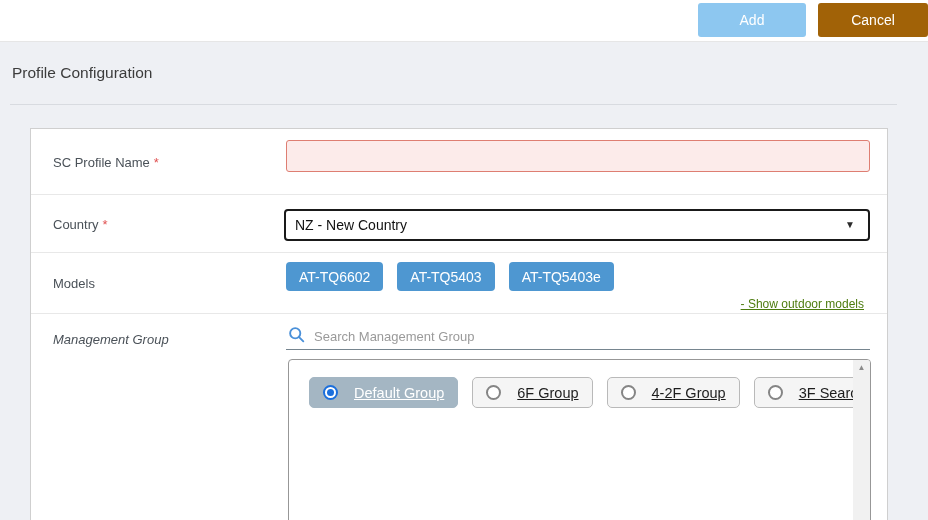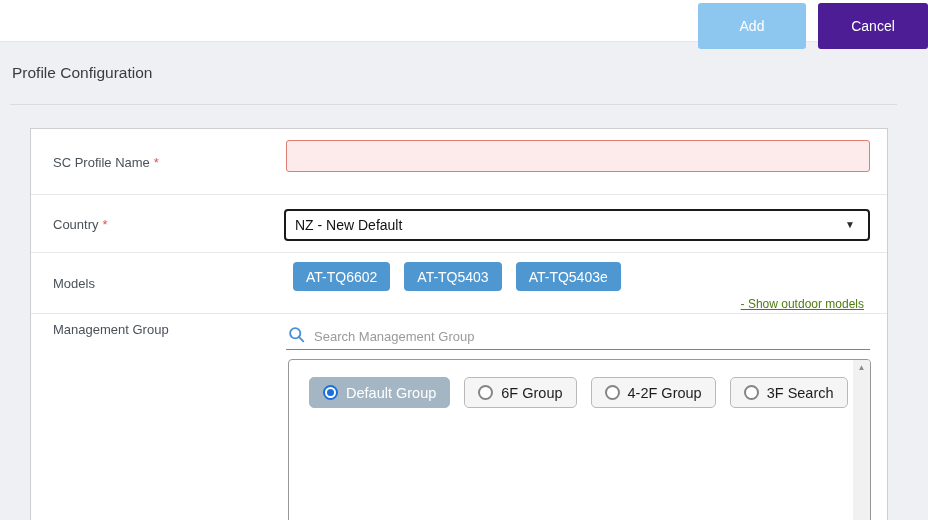--- a/index.html
+++ b/index.html
@@ -10,25 +10,25 @@
     font-family:"Liberation Sans", sans-serif;
     color:#3b3b3b;
   }
 
   
   .topbar {
     position:absolute; top:0; left:0; width:928px; height:42px;
     background:#ffffff; border-bottom:1px solid #e6e6e6;
   }
   .btn {
-    position:absolute; top:3px; height:46px; border:none; border-radius:3px;
+    position:absolute; top:3px; height:34px; border:none; border-radius:3px;
     color:#ffffff; font-size:14px; font-family:inherit; cursor:pointer;
   }
   .btn-add    { right:122px; width:108px; background:#8dc7f0; }
-  .btn-cancel { right:0;     width:110px; background:#4c1d95; }
+  .btn-cancel { right:0;     width:110px; background:#a16207; }
 
   
   .page-title {
     position:absolute; left:12px; top:64px;
     font-size:15.5px; color:#3c3c3c;
   }
   .title-divider {
     position:absolute; left:10px; top:104px; width:887px; height:1px;
     background:#d8dbe0;
   }
@@ -40,21 +40,21 @@
   }
   .row { position:relative; border-bottom:1px solid #e8e8e8; }
   .row1 { height:66px; }
   .row2 { height:58px; }
   .row3 { height:61px; }
   .row4 { height:228px; border-bottom:none; }
   .row-label {
     position:absolute; left:22px; top:50%; transform:translateY(-50%);
     font-size:13px; color:#4a5158; white-space:nowrap;
   }
-  .row4 .row-label { top:8px; transform:none; }
+  .row4 .row-label { top:18px; transform:none;font-style:italic; }
   .req { color:#e05252; margin-left:4px; }
 
   
   .err-input {
     position:absolute; left:255px; top:11px; width:584px; height:32px;
     background:#fcebea; border:1px solid #de7e72; border-radius:3px;
     font-family:inherit; font-size:13px; padding:0 8px; outline:none;
   }
 
   
@@ -64,21 +64,21 @@
     font-size:14px; color:#111; line-height:28px; padding-left:9px;
     cursor:pointer;
   }
   .dd-arrow {
     position:absolute; right:13px; top:0; font-size:10px; color:#2b2b2b;
     line-height:28px;
   }
 
   
   .models-wrap {
-    position:absolute; left:262px; top:9px; display:flex; gap:14px;justify-content:center;
+    position:absolute; left:255px; top:9px; display:flex; gap:14px;justify-content:center;
   }
   .model-btn {
     height:29px; padding:0 13px; background:#4e97d1; color:#fff;
     border:none; border-radius:4px; font-size:14px; font-family:inherit;
     cursor:pointer; white-space:nowrap;
   }
   .outdoor-link {
     position:absolute; right:23px; top:44px;
     font-size:12px; color:#4d7c0f; text-decoration:underline; cursor:pointer;
   }
@@ -106,23 +106,23 @@
     background:#f1f1f1;
   }
   .scroll-up { 
     position:absolute; top:3px; left:0; width:17px; text-align:center;
     font-size:8px; color:#8a8a8a; cursor:pointer;
   }
   .pills {
     position:absolute; left:20px; top:17px; display:flex; gap:14px;
   }
   .pill {
-    height:31px; display:flex; align-items:center; gap:8px; padding:0 13px;
+    height:31px; display:flex; align-items:center; gap:16px; padding:0 13px;
     border-radius:5px; font-size:14.5px; cursor:pointer; white-space:nowrap;
-    background:#f5f5f5; border:1px solid #b9b9b9; color:#1d1d1d;
+    background:#f5f5f5; border:1px solid #b9b9b9; color:#1d1d1d;text-decoration:underline;
   }
   .pill.selected {
     background:#a4b6c3; border-color:#a4b6c3; color:#ffffff;
   }
   .radio {
     width:15px; height:15px; border-radius:50%; background:#fff;
     border:2px solid #858585; flex:none;
     display:flex; align-items:center; justify-content:center;
   }
   .pill.selected .radio { border-color:#1b6fdc; }
@@ -147,21 +147,21 @@
       <span>SC Profile Name</span><span class="req">*</span>
     </div>
     <input class="err-input" type="text" value="" style="">
   </div>
 
   <div class="row row2">
     <div class="row-label">
       <span>Country</span><span class="req">*</span>
     </div>
     <div class="country-select">
-      <span>NZ - New Default</span>
+      <span>NZ - New Country</span>
       <span class="dd-arrow">▼</span>
     </div>
   </div>
 
   <div class="row row3">
     <div class="row-label">Models</div>
     <div class="models-wrap">
         <button class="model-btn">AT-TQ6602</button>
         <button class="model-btn">AT-TQ5403</button>
         <button class="model-btn">AT-TQ5403e</button>

